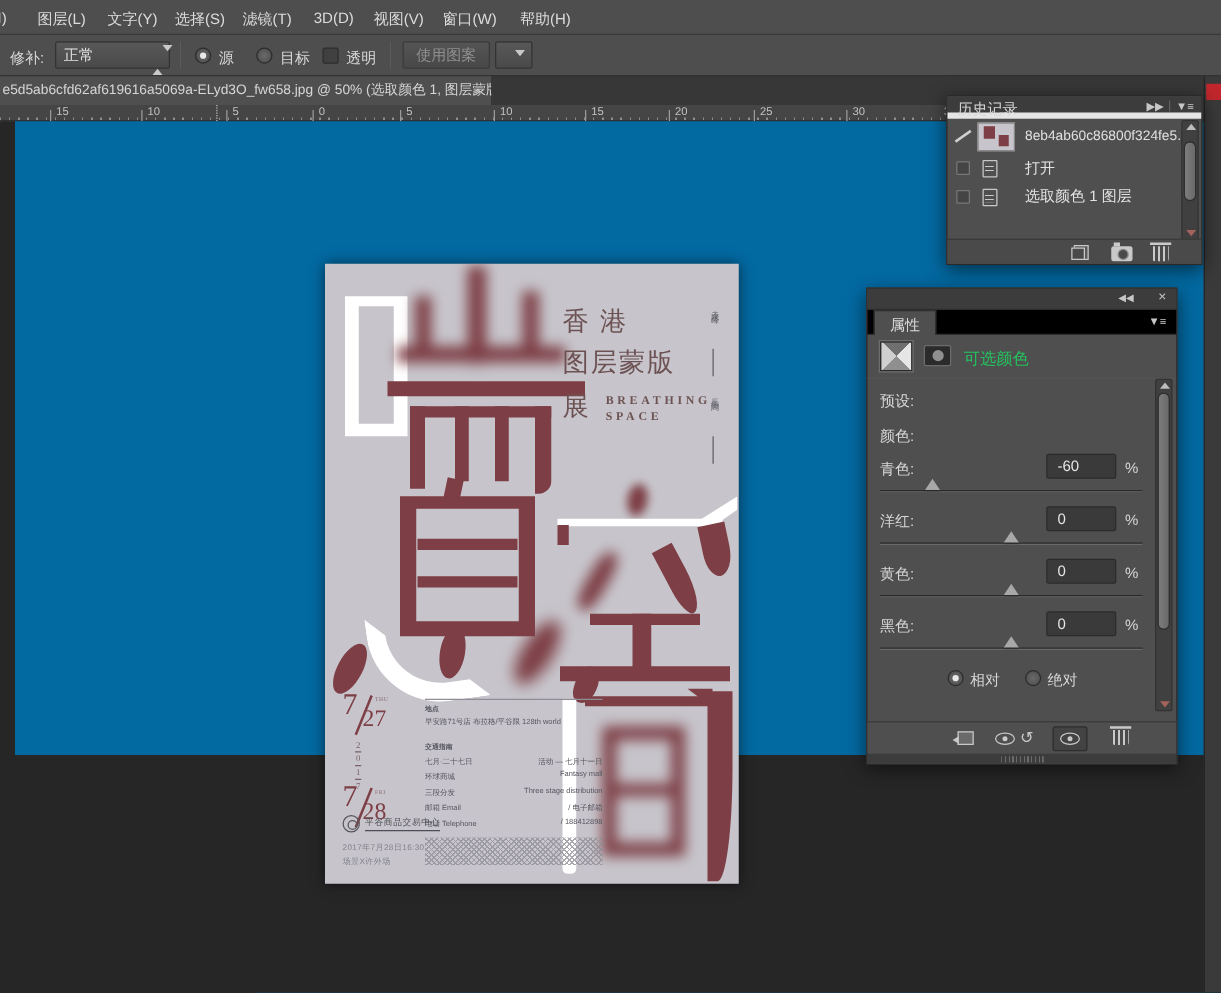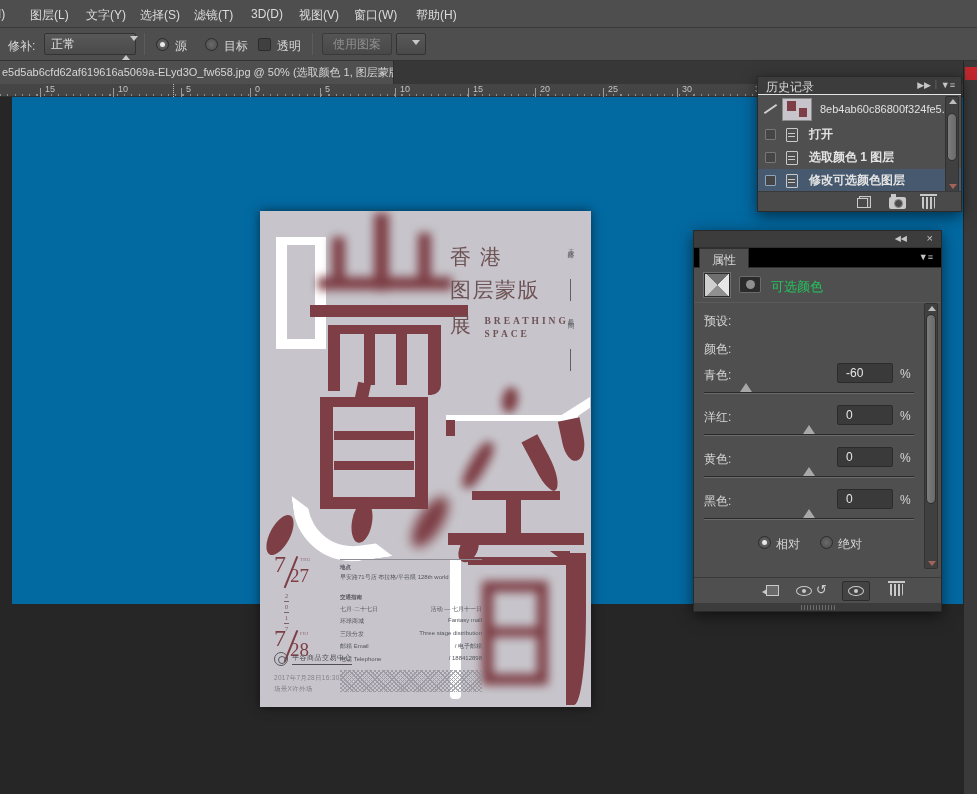--- a/index.html
+++ b/index.html
@@ -37,33 +37,33 @@
   .ruler-major { position:absolute; top:4px; width:1px; height:9px; background:#9a9a9a; }
   .ruler-guide { position:absolute; left:173px; top:0; width:1px; height:13px; border-left:1px dotted #bdbdbd; }
 
   .canvas-area { position:absolute; left:12px; top:97px; width:977px; height:507px; background:#0369a1; }
 
   .right-strip { position:absolute; left:963px; top:61px; width:14px; height:733px; background:#3a3a3a; border-left:1px solid #252525; }
   .red-box { position:absolute; left:965px; top:67px; width:12px; height:13px; background:#c1272d; }
 
   
   .panel { position:absolute; background:#4f4f4f; border:1px solid #292929; box-shadow:0 4px 14px rgba(0,0,0,.55); }
-  .panel-header { background:#3c3c3c; border-bottom:1px solid #e5e5e5; position:relative; }
+  .panel-header { background:#3c3c3c; border-bottom:5px solid #e5e5e5; position:relative; }
   .panel-title { color:#d8d8d8; font-size:12px; }
   .hicon { color:#c6c6c6; font-size:9px; line-height:1; }
 
   
   #history { left:757px; top:76px; width:205px; height:136px; }
   .hist-header { height:18px; }
   .hist-row { position:relative; height:23px; display:flex; align-items:center; color:#e3e3e3; font-size:12px; }
   .hist-row.selected { background:#47596e; }
   .hist-check { width:11px; height:11px; border:1px solid #777; margin-left:7px; flex:0 0 auto; background:#454545; border-radius:1px; }
   .doc-icon { width:12px; height:14px; border:1px solid #c9c9c9; border-radius:1px; margin-left:10px; flex:0 0 auto;
     background:repeating-linear-gradient(#4f4f4f 0 2px,#c9c9c9 2px 3px); background-size:7px 100%; background-position:1px 2px; background-repeat:repeat-y; background-clip:content-box; padding:2px 1px; }
-  .hist-label { margin-left:11px; white-space:nowrap;font-weight:bold; }
+  .hist-label { margin-left:22px; white-space:nowrap; }
   .snap-row { height:28px; display:flex; align-items:center; }
   .brush-icon { width:14px; height:14px; margin-left:4px; position:relative; flex:0 0 auto; }
   .brush-icon::after { content:""; position:absolute; left:1px; top:6px; width:15px; height:2px; background:#cfcfcf; transform:rotate(-35deg); }
   .snap-thumb { width:30px; height:23px; margin-left:6px; background:#c7c5cb; border:1px solid #8a8a8a; position:relative; flex:0 0 auto; overflow:hidden; }
   .snap-thumb i { position:absolute; background:#7d3e45; }
   .snap-name { margin-left:8px; color:#e0e0e0; font-size:11px; white-space:nowrap; }
   .hist-bottom { position:absolute; left:0; bottom:0; width:100%; height:20px; background:#4a4a4a; border-top:1px solid #3a3a3a; }
 
   
   .vscroll { position:absolute; width:14px; background:#404040; border:1px solid #323232; border-radius:2px; }
@@ -380,25 +380,20 @@
     <div class="hist-row">
       <span class="hist-check"></span>
       <span class="doc-icon"></span>
       <span class="hist-label">打开</span>
     </div>
     <div class="hist-row">
       <span class="hist-check"></span>
       <span class="doc-icon"></span>
       <span class="hist-label">选取颜色 1 图层</span>
     </div>
-    <div class="hist-row selected">
-      <span class="hist-check" style="border-color:#8ea4bd"></span>
-      <span class="doc-icon"></span>
-      <span class="hist-label">修改可选颜色图层</span>
-    </div>
     <div class="vscroll" style="right:2px;top:19px;height:96px">
       <span class="tri-up"></span>
       <span class="thumb" style="top:16px;height:48px"></span>
       <span class="tri-dn"></span>
     </div>
     <div class="hist-bottom">
       <span class="icon-newstate" style="right:90px;top:4px"></span>
       <span class="icon-camera" style="right:55px;top:5px"></span>
       <span class="icon-trash" style="right:26px;top:5px"></span>
     </div>

